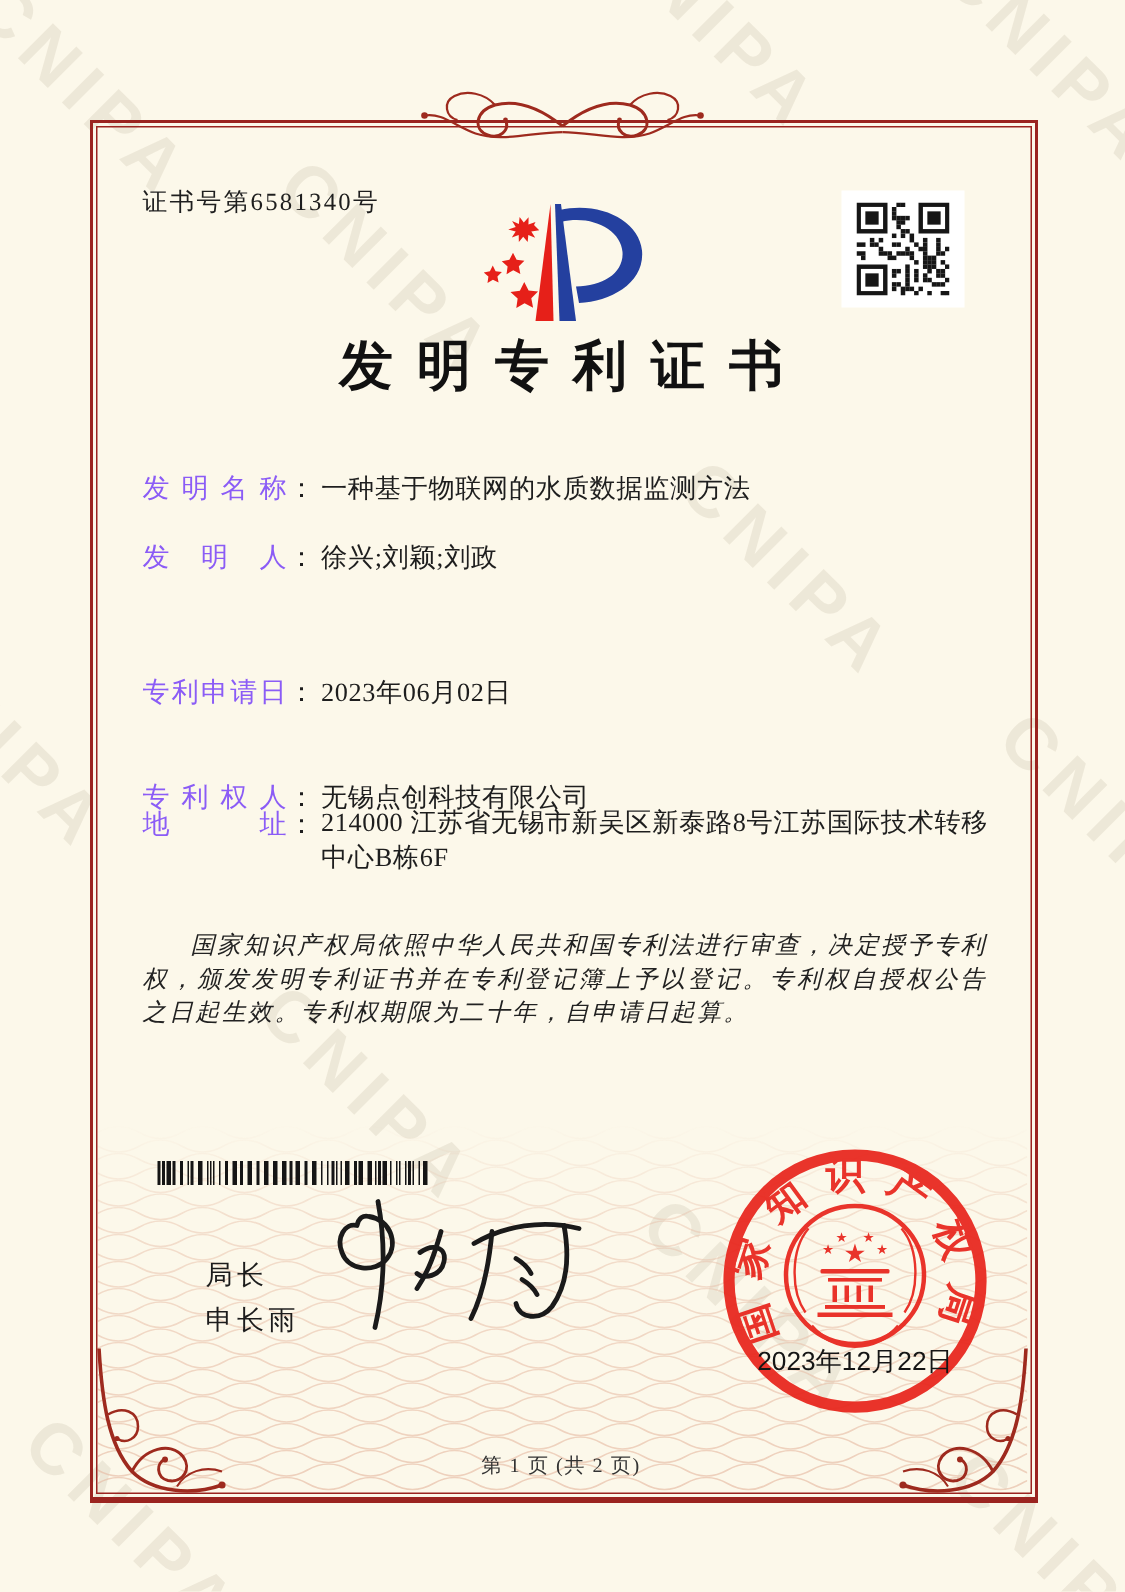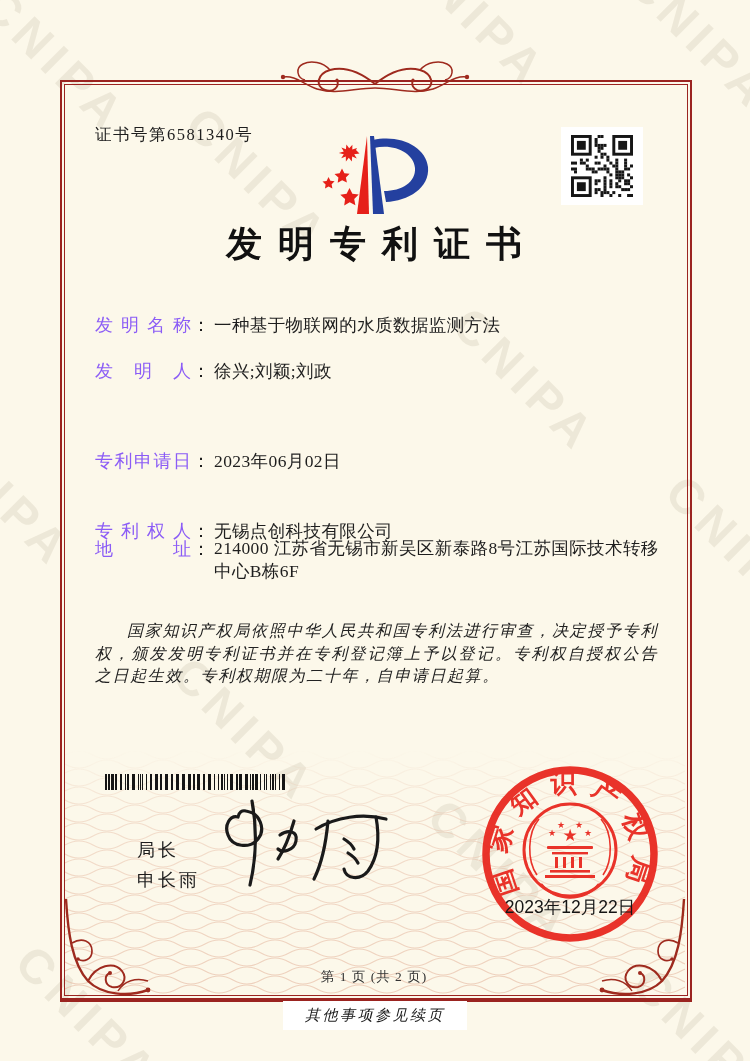--- a/index.html
+++ b/index.html
@@ -334,17 +334,14 @@
         <rect x="104" y="100" width="3" height="11" stroke="none"></rect>
         <rect x="75" y="113" width="40" height="2.6" stroke="none"></rect>
         <rect x="70" y="118" width="50" height="3" stroke="none"></rect>
         <path d="M66,127 A38,38 0 0 0 124,127" fill="none" stroke-width="2.4"></path>
       </g>
     </g>
     <text x="95" y="156" font-size="17.5" text-anchor="middle" fill="#151515" font-weight="500" font-family="Liberation Sans, DejaVu Sans, sans-serif">2023年12月22日</text>
   </svg>
 
   <div class="page-no">第 1 页 (共 2 页)</div>
-  <div class="note-box">
-    <span>其他事项参见续页</span>
-  </div>
 
 </div>
 
 </body></html>

